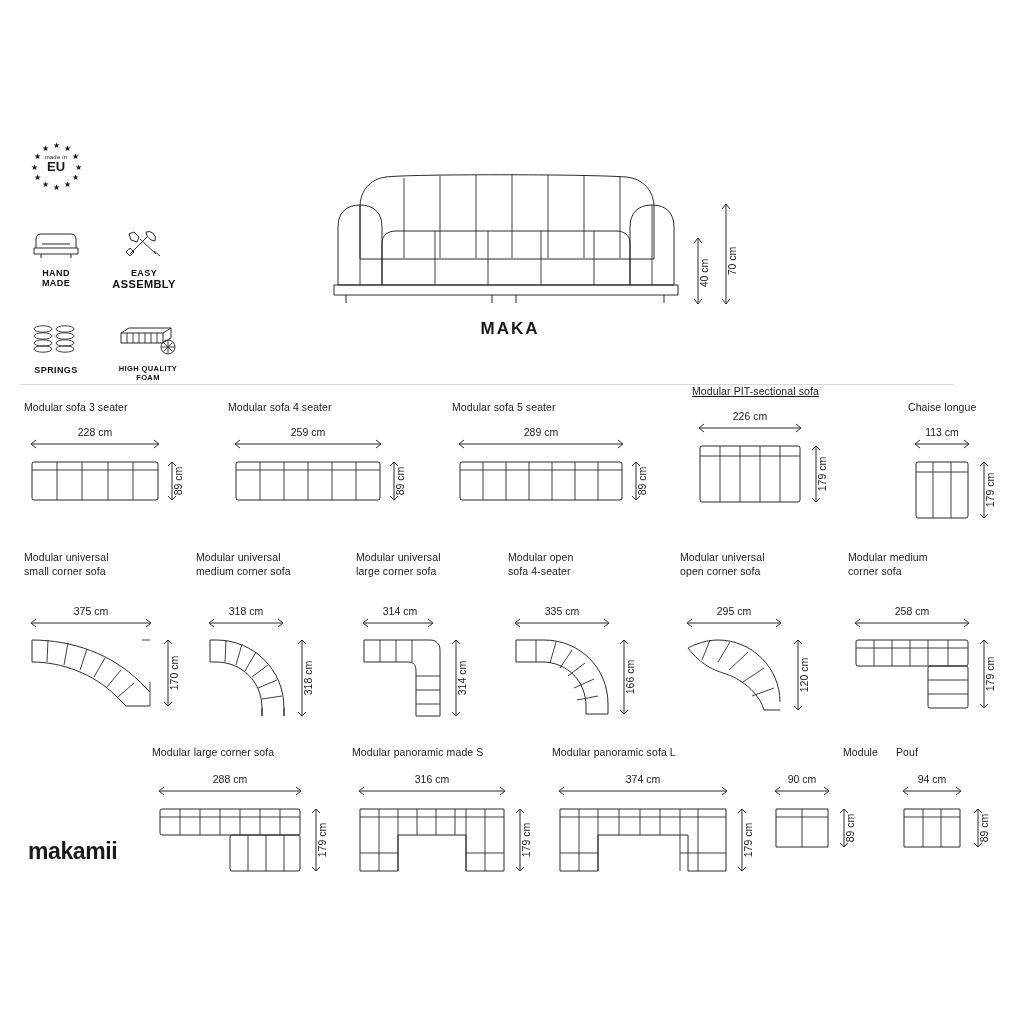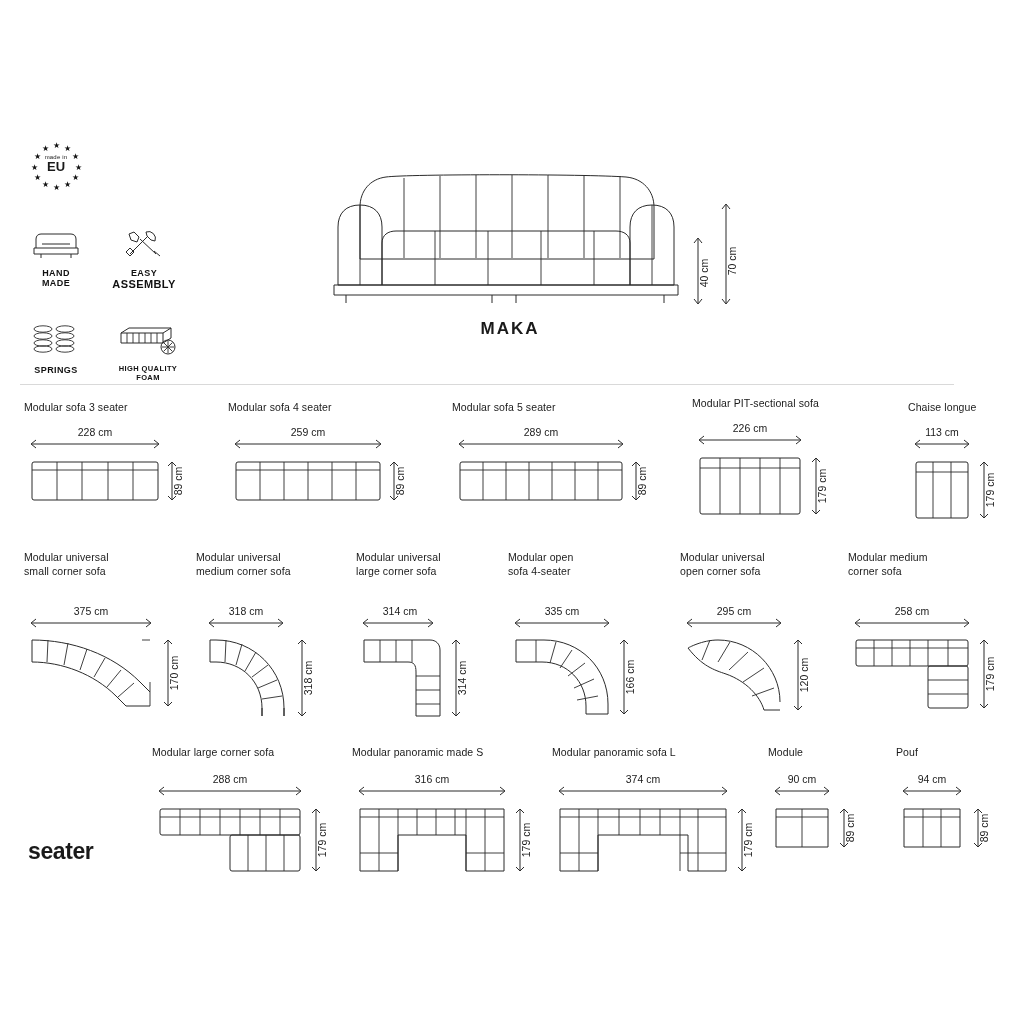--- a/index.html
+++ b/index.html
@@ -236,21 +236,21 @@
       <g class="lnt">
           <path d="M31 48v38M54 48v38M77 48v38M100 48v38M123 48v38M146 48v38"></path>
         <path d="M8 56h162"></path>
         </g>
       <path class="ln" d="M184 48v38"></path>
       <path class="ln" d="M180 52l4-4 4 4M180 82l4 4 4-4"></path>
       <text class="dim" x="194" y="67" transform="rotate(-90 194 67)" text-anchor="middle">89 cm</text>
     </svg>
   </div>
 
-  <div class="item" style="left:692px; top:396px; width:170px;">
+  <div class="item" style="left:692px; top:384px; width:170px;text-decoration:underline;">
     <div class="item-title">Modular PIT-sectional sofa</div>
     <svg width="170" height="120" viewBox="0 0 170 120">
       <path class="ln" d="M8 30h100"></path>
       <path class="ln" d="M12 26l-5 4 5 4M104 26l5 4-5 4"></path>
       <text class="dim" x="58" y="22" text-anchor="middle">226 cm</text>
       <rect class="ln" x="8" y="48" width="100" height="56" rx="2"></rect>
       <g class="lnt">
           <path d="M28 48v56M48 48v56M68 48v56M88 48v56"></path>
         <path d="M8 58h100"></path>
         </g>
@@ -485,21 +485,21 @@
           <path d="M146 50v62"></path>
         <path d="M8 58h166"></path>
           <path d="M8 94h38M128 94h46"></path>
       </g>
       <path class="ln" d="M190 50v62"></path>
       <path class="ln" d="M186 54l4-4 4 4M186 108l4 4 4-4"></path>
       <text class="dim" x="200" y="81" transform="rotate(-90 200 81)" text-anchor="middle">179 cm</text>
     </svg>
   </div>
 
-  <div class="item" style="left:768px; top:745px; width:110px;">
+  <div class="item" style="left:768px; top:745px; width:110px;text-align:right;">
     <div class="item-title">Module</div>
     <svg width="110" height="120" viewBox="0 0 110 120">
       <path class="ln" d="M8 32h52"></path>
       <path class="ln" d="M12 28l-5 4 5 4M56 28l5 4-5 4"></path>
       <text class="dim" x="34" y="24" text-anchor="middle">90 cm</text>
       <path class="ln" d="M8 50h52v38H8z"></path>
       <g class="lnt">
           <path d="M34 50v38"></path>
           <path d="M8 58h52"></path>
         </g>
@@ -520,15 +520,15 @@
           <path d="M27 50v38"></path>
           <path d="M45 50v38"></path>
           <path d="M8 58h56"></path>
         </g>
       <path class="ln" d="M82 50v38"></path>
       <path class="ln" d="M78 54l4-4 4 4M78 84l4 4 4-4"></path>
       <text class="dim" x="92" y="69" transform="rotate(-90 92 69)" text-anchor="middle">89 cm</text>
     </svg>
   </div>
 
-  <div class="brand">seater</div>
+  <div class="brand">makamii</div>
 
 </div>
 
 </body></html>

